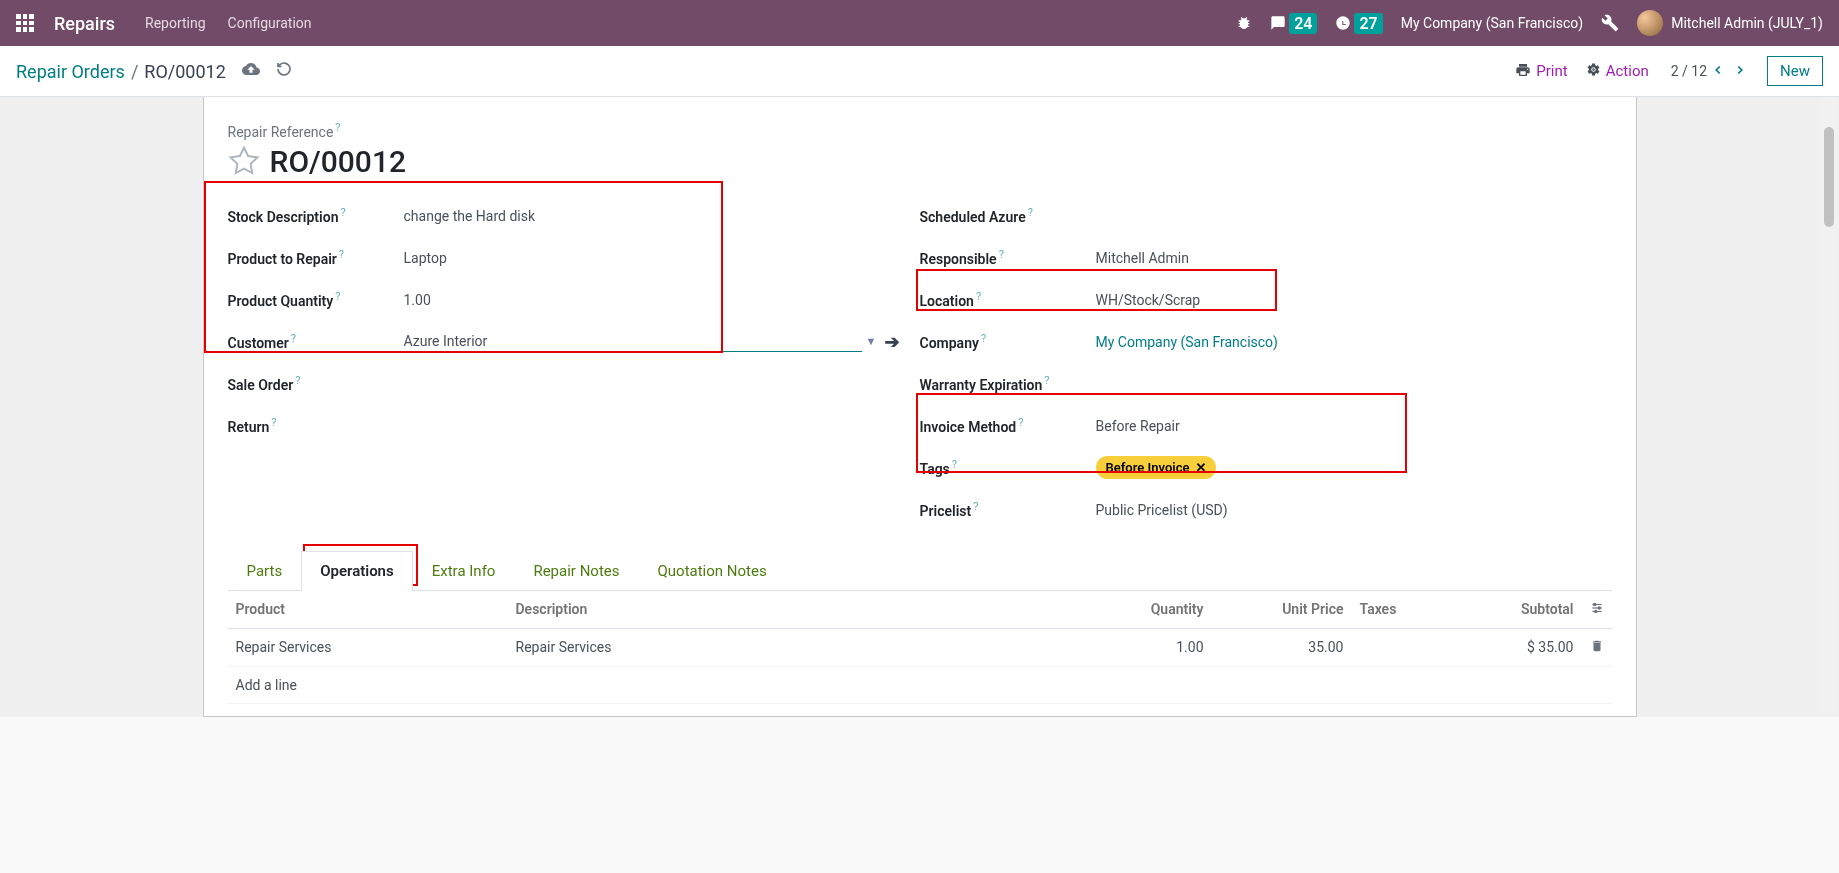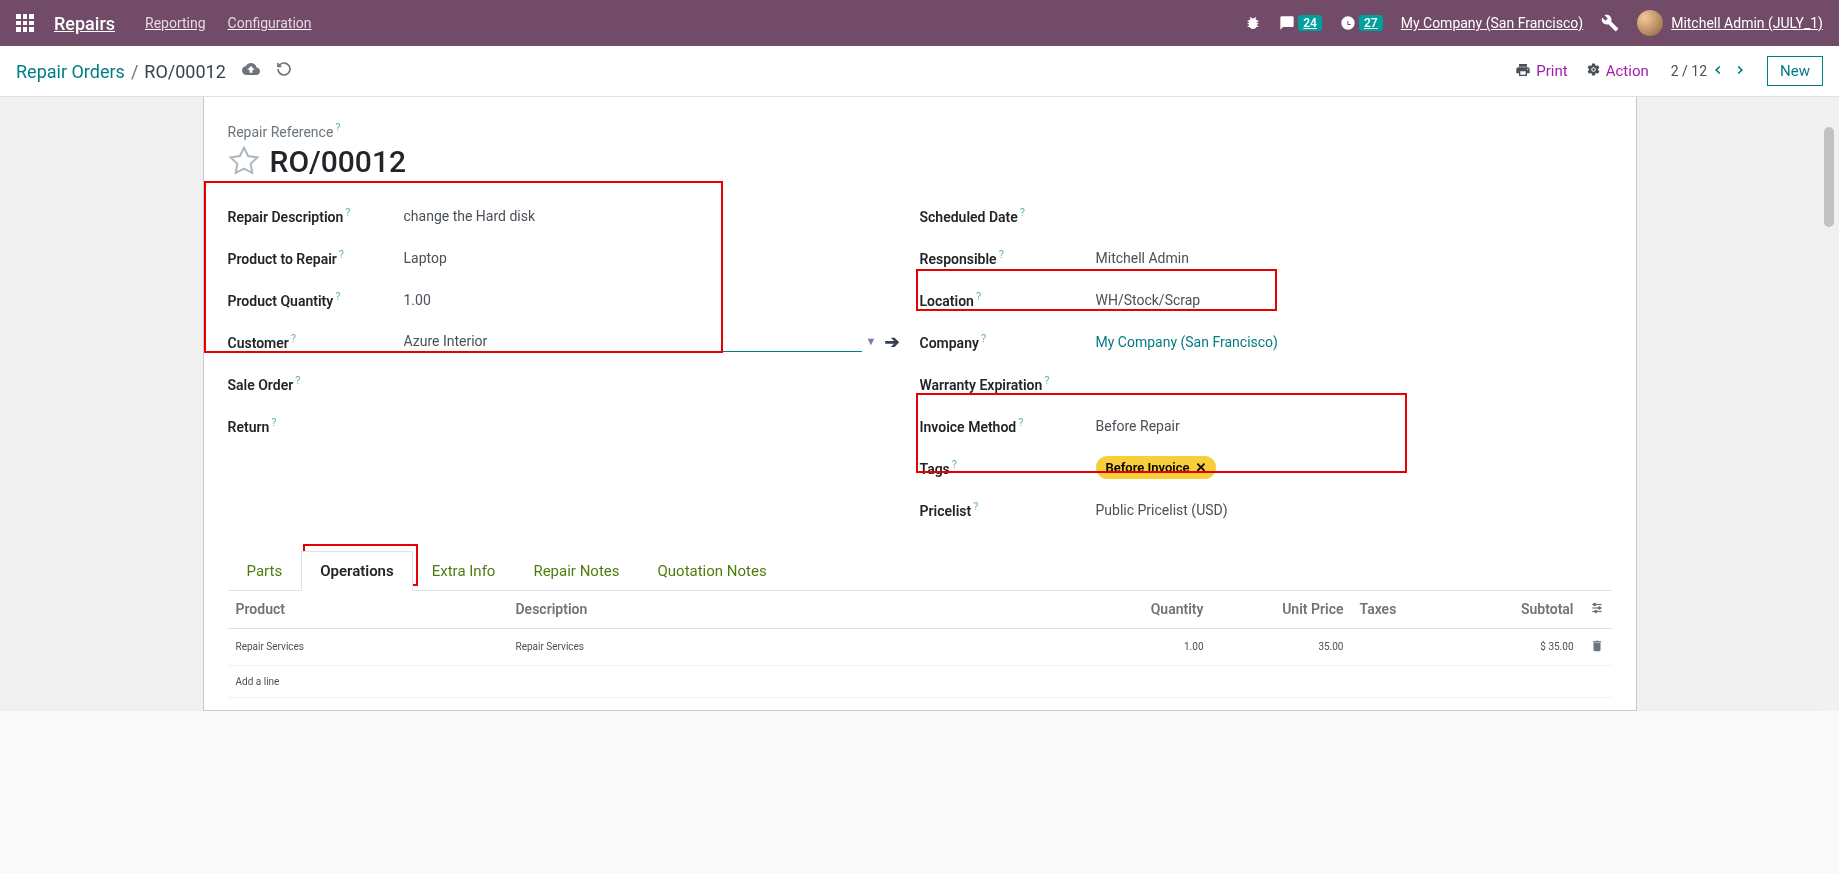--- a/index.html
+++ b/index.html
@@ -5,29 +5,28 @@
 * { margin: 0; padding: 0; box-sizing: border-box; font-family: -apple-system, BlinkMacSystemFont, "Segoe UI", Roboto, Helvetica, Arial, sans-serif; }
 body { background: #f9f9f9; color: #374151; font-size: 14px; }
 
 .top-navbar {
   background: #714B67;
   height: 46px;
   display: flex;
   align-items: center;
   padding: 0 16px;
   color: #fff;
-  text-decoration: underline;
 }
 .apps-icon { width: 18px; height: 18px; display: grid; grid-template-columns: repeat(3,1fr); grid-template-rows: repeat(3,1fr); gap: 2px; margin-right: 20px; cursor: pointer; }
 .apps-icon span { background: #fff; }
 .nav-title { font-size: 18px; font-weight: 500; margin-right: 30px; }
 .nav-link { color: #e5d9e2; margin-right: 22px; font-size: 14px; cursor: pointer; }
 .nav-spacer { flex: 1; }
 .nav-right-item { display: flex; align-items: center; margin-left: 18px; font-size: 14px; cursor: pointer; }
-.badge-cyan { background: #00a09d; color: #fff; padding: 1px 5px; border-radius: 3px; font-size: 12px; margin-left: 3px; font-weight: 600; }
+.badge-cyan { background: #00a09d; color: #fff; padding: 1px 5px; border-radius: 3px; font-size: 16px; margin-left: 3px; font-weight: 600; }
 .avatar { width: 26px; height: 26px; border-radius: 50%; background: radial-gradient(circle at 30% 30%, #f4c89a, #8b6239); margin-right: 8px; }
 
 .control-panel {
   background: #fff;
   display: flex;
   align-items: center;
   padding: 10px 16px;
   border-bottom: 1px solid #dee2e6;
 }
 .breadcrumb { display: flex; align-items: center; font-size: 18px; }
@@ -80,21 +79,21 @@
 .hl-left { position: absolute; pointer-events: none; }
 
 .tabs-row { display: flex; border-bottom: 1px solid #dee2e6; margin-top: 20px; position: relative; }
 .tab { padding: 10px 18px; border: 1px solid transparent; border-bottom: none; color: #4d7c0f; cursor: pointer; font-size: 15px; }
 .tab.active { border-color: #dee2e6; background: #fff; color: #212529; font-weight: 600; margin-bottom: -1px; }
 
 .table-wrap { margin-top: 0; }
 table.lines { width: 100%; border-collapse: collapse; }
 table.lines th { text-align: left; padding: 10px 8px; font-weight: 600; color: #737373; border-bottom: 1px solid #dee2e6; font-size: 14px; }
 table.lines th.num, table.lines td.num { text-align: right; }
-table.lines td { padding: 10px 8px; color: #495057; border-bottom: 1px solid #f1f3f4; font-size: 10px; }
+table.lines td { padding: 10px 8px; color: #495057; border-bottom: 1px solid #f1f3f4; font-size: 14px; }
 .col-opt { width: 26px; text-align: center; color: #6c757d; cursor: pointer; }
 .add-line { color: #017e84; padding: 10px 8px; cursor: pointer; font-size: 14px; }
 .trash-icon { color: #6c757d; cursor: pointer; }
 </style>
 </head>
 <body>
 
 <div class="top-navbar">
   <div class="apps-icon">
     <span></span>
@@ -205,21 +204,21 @@
             <path d="M12 2l3.09 6.26L22 9.27l-5 4.87 1.18 6.88L12 17.77l-6.18 3.25L7 14.14 2 9.27l6.91-1.01L12 2z"></path>
           </svg>
         <h1 class="record-title">RO/00012</h1>
       </div>
     </div>
 
     <div class="form-group">
 
       <div class="form-col">
         <div class="field-row">
-          <span class="field-label"><span>Repair Description</span><span class="help-q">?</span></span>
+          <span class="field-label"><span>Stock Description</span><span class="help-q">?</span></span>
           <span class="field-value">change the Hard disk</span>
         </div>
         <div class="field-row">
           <span class="field-label"><span>Product to Repair</span><span class="help-q">?</span></span>
           <span class="field-value">Laptop</span>
         </div>
         <div class="field-row">
           <span class="field-label"><span>Product Quantity</span><span class="help-q">?</span></span>
           <span class="field-value">1.00</span>
         </div>
@@ -236,21 +235,21 @@
           <span class="field-value"></span>
         </div>
         <div class="field-row">
           <span class="field-label"><span>Return</span><span class="help-q">?</span></span>
           <span class="field-value"></span>
         </div>
       </div>
 
       <div class="form-col">
         <div class="field-row">
-          <span class="field-label"><span>Scheduled Date</span><span class="help-q">?</span></span>
+          <span class="field-label"><span>Scheduled Azure</span><span class="help-q">?</span></span>
           <span class="field-value"></span>
         </div>
         <div class="field-row">
           <span class="field-label"><span>Responsible</span><span class="help-q">?</span></span>
           <span class="field-value">Mitchell Admin</span>
         </div>
         <div class="field-row">
           <span class="field-label"><span>Location</span><span class="help-q">?</span></span>
           <span class="field-value">WH/Stock/Scrap</span>
         </div>

